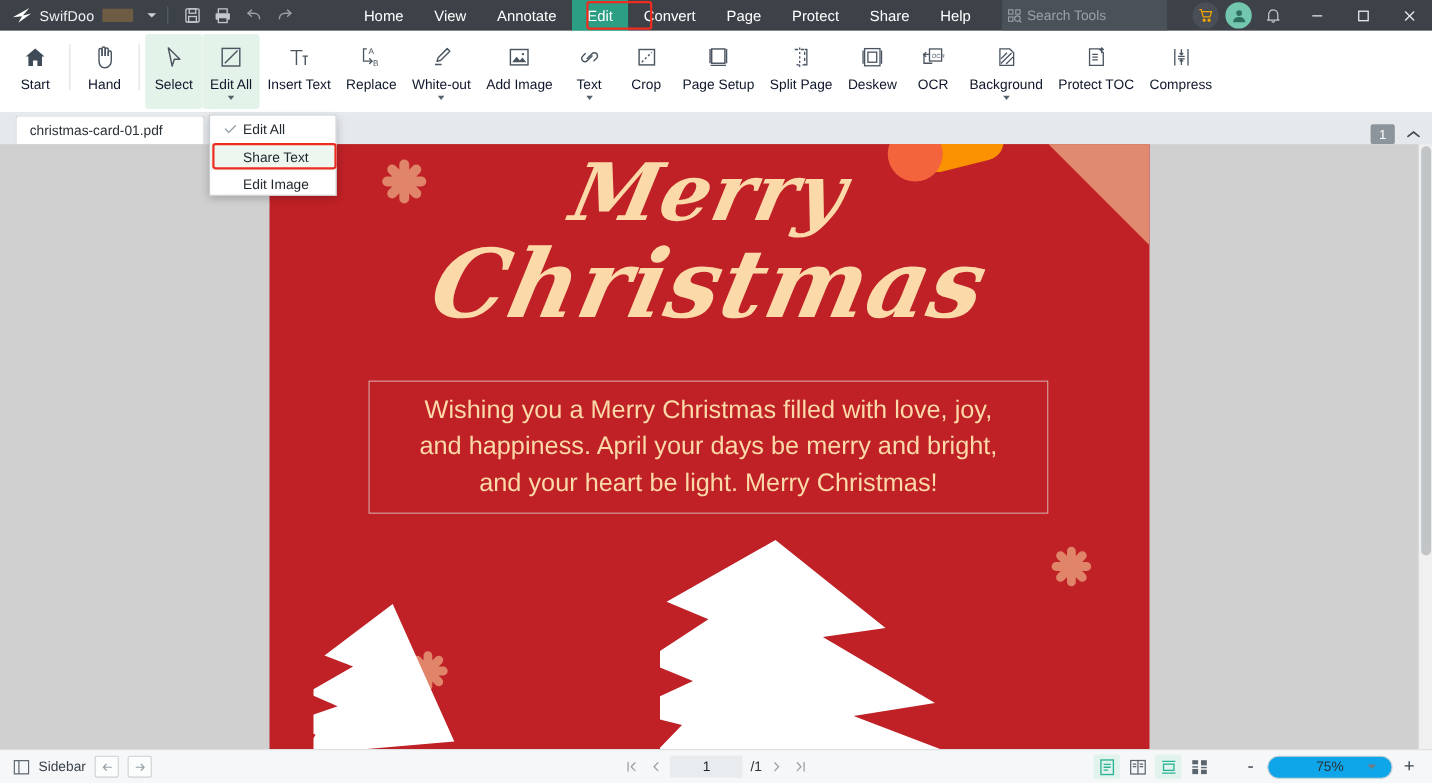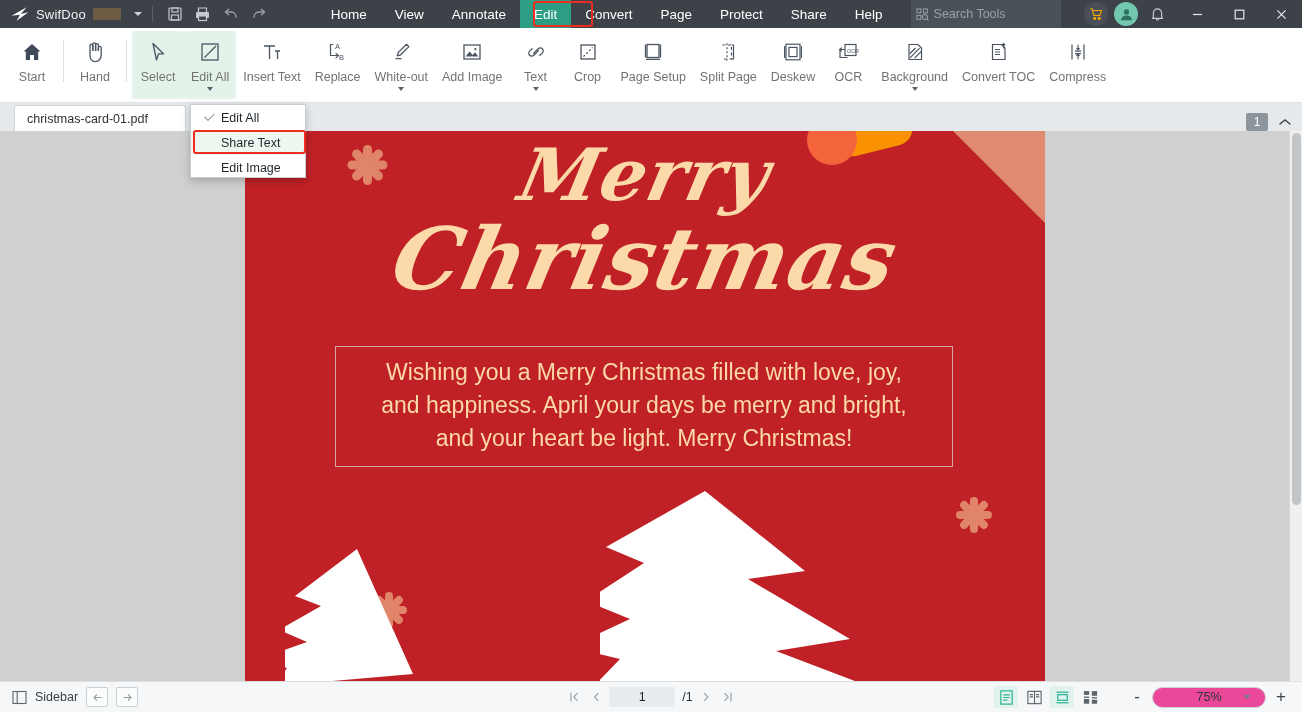--- a/index.html
+++ b/index.html
@@ -78,21 +78,21 @@
     display: flex; align-items: flex-start; padding-left: 6px;
   }
   .rib-btn {
     position: relative; min-width: 52px; height: 68px; margin-top: 3px;
     display: flex; flex-direction: column; align-items: center;
     padding: 6px 7px 0 7px; border-radius: 3px;
   }
   .rib-btn.sel { background: #e4f3ea; }
   .rib-ico { height: 30px; display: flex; align-items: center; justify-content: center; }
   .rib-lbl {
-    font-size: 12.5px; color: #737373; margin-top: 3px; white-space: nowrap;
+    font-size: 12.5px; color: #0f172a; margin-top: 3px; white-space: nowrap;
     line-height: 14px;
   }
   .rib-caret {
     width: 0; height: 0; margin-top: 3px;
     border-left: 3.5px solid transparent; border-right: 3.5px solid transparent;
     border-top: 4px solid #56616b;
   }
   .rib-div { width: 1px; height: 42px; background: #dcdfe2; margin: 12px 5px 0 5px; }
 
   
@@ -210,21 +210,21 @@
   }
   .view-btn.on { background: #e1f3ec; }
   .zoom-gap { width: 16px; }
   .zoom-minus, .zoom-plus {
     width: 22px; height: 22px; display:flex; align-items:center; justify-content:center;
     font-size: 17px; color: #3d464f;
   }
   .zoom-box {
     width: 114px; height: 21px; border: 1px solid #ccd1d5; border-radius: 11px;
     display: flex; align-items: center; justify-content: center; position: relative;
-    background: #ec4899;
+    background: #0ea5e9;
   }
   .zoom-val { font-size: 12.5px; color: #2c3338; }
   .zoom-caret {
     position: absolute; right: 14px; width: 0; height: 0;
     border-left: 4px solid transparent; border-right: 4px solid transparent;
     border-top: 4.5px solid #737b83;
   }
 
   
   .dropdown {
@@ -516,21 +516,21 @@
     </div>
 
     <div class="rib-btn">
       <span class="rib-ico">
         <svg width="22" height="22" viewBox="0 0 22 22" fill="none" stroke="#4a5561" stroke-width="1.2">
           <path d="M4.5 3.5h9l3.5 3.5v11.5h-12.5z"></path>
           <path d="M7 8.5h5M7 11h5M7 13.5h5"></path>
           <path d="M15.6 7.4V2.8M13.8 4.4l1.8-1.8 1.8 1.8"></path>
         </svg>
       </span>
-      <span class="rib-lbl">Convert TOC</span>
+      <span class="rib-lbl">Protect TOC</span>
     </div>
 
     <div class="rib-btn">
       <span class="rib-ico">
         <svg width="22" height="22" viewBox="0 0 22 22" fill="none" stroke="#4a5561" stroke-width="1.2">
           <path d="M5 3.5v15M17 3.5v15"></path>
           <path d="M8 10.2h6M8 12.6h6"></path>
           <path d="M11 3.8v5M9.4 7.2l1.6 1.7 1.6-1.7"></path>
           <path d="M11 18.2v-5M9.4 14.8l1.6-1.7 1.6 1.7"></path>
         </svg>

